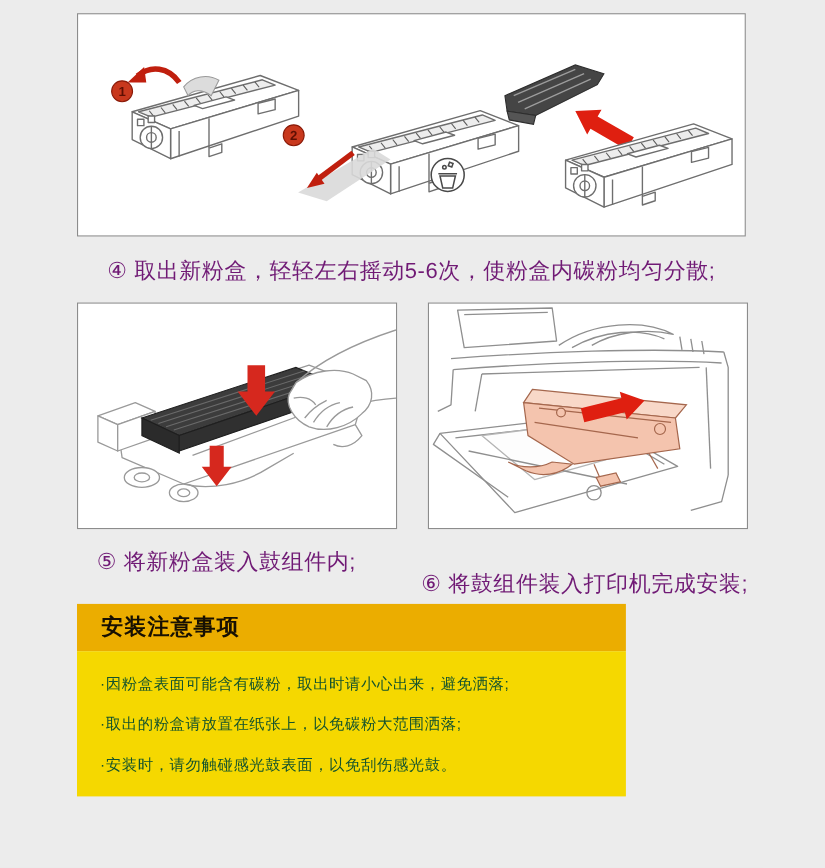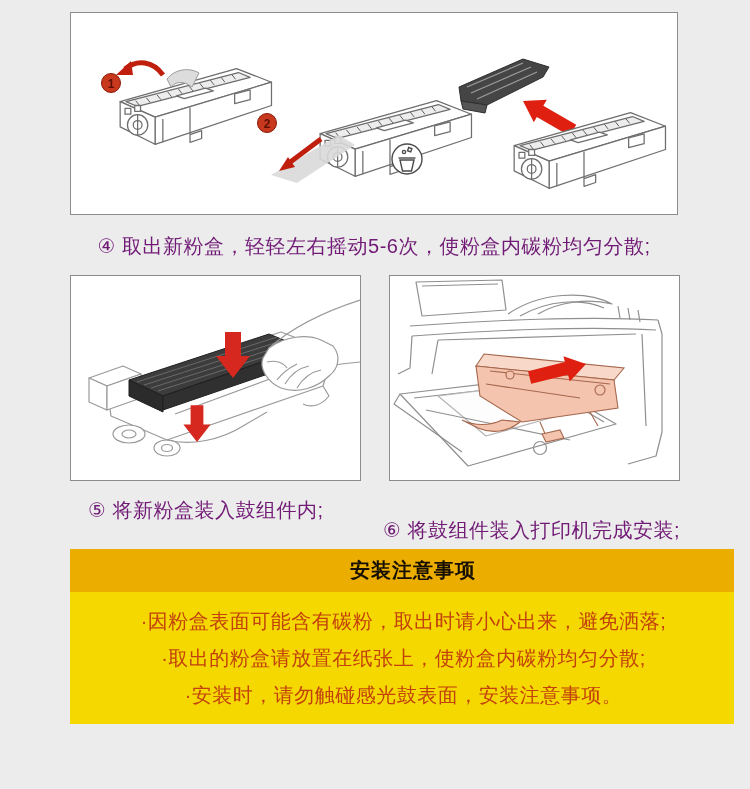--- a/index.html
+++ b/index.html
@@ -29,42 +29,42 @@
     white-space:nowrap;
     letter-spacing:0.5px;
   }
   #caption-4 { left:70px;  top:233px; width:608px; text-align:center; }
   #caption-5 { left:88px;  top:497px; }
   #caption-6 { left:383px; top:497px;margin-top:20px; }
 
   .notice {
     position:absolute;
     left:70px; top:549px;
-    width:664px; height:175px;text-align:center;
+    width:499px; height:175px;
   }
   .notice-header {
     height:43px;
     background:#ebad00;
     color:#171002;
     font-size:20px;
     font-weight:bold;
     line-height:43px;
     padding-left:22px;
     letter-spacing:1px;
   }
   .notice-body {
     height:132px;
     background:#f5d800;
     padding:19px 18px 0 21px;
   }
   .notice-item {
-    font-size:20px;
+    font-size:14px;
     line-height:20px;
     margin-bottom:17px;
-    color:#c2410c;
+    color:#14532d;
     letter-spacing:0.5px;
     white-space:nowrap;
   }
 </style>
 </head>
 <body>
 
 <div class="panel" id="panel-top">
   <svg viewBox="0 0 606 201">
     <defs>
@@ -228,16 +228,16 @@
   </svg>
 </div>
 
 <div class="caption" id="caption-5">⑤ 将新粉盒装入鼓组件内;</div>
 <div class="caption" id="caption-6">⑥ 将鼓组件装入打印机完成安装;</div>
 
 <div class="notice">
   <div class="notice-header">安装注意事项</div>
   <div class="notice-body">
     <div class="notice-item">·因粉盒表面可能含有碳粉，取出时请小心出来，避免洒落;</div>
-    <div class="notice-item">·取出的粉盒请放置在纸张上，使粉盒内碳粉均匀分散;</div>
-    <div class="notice-item">·安装时，请勿触碰感光鼓表面，安装注意事项。</div>
+    <div class="notice-item">·取出的粉盒请放置在纸张上，以免碳粉大范围洒落;</div>
+    <div class="notice-item">·安装时，请勿触碰感光鼓表面，以免刮伤感光鼓。</div>
   </div>
 </div>
 
 </body></html>

